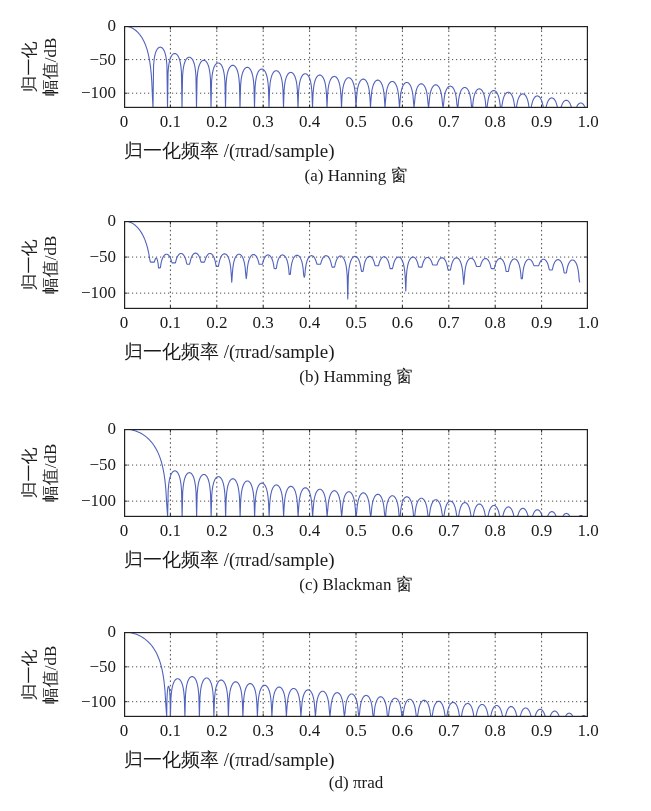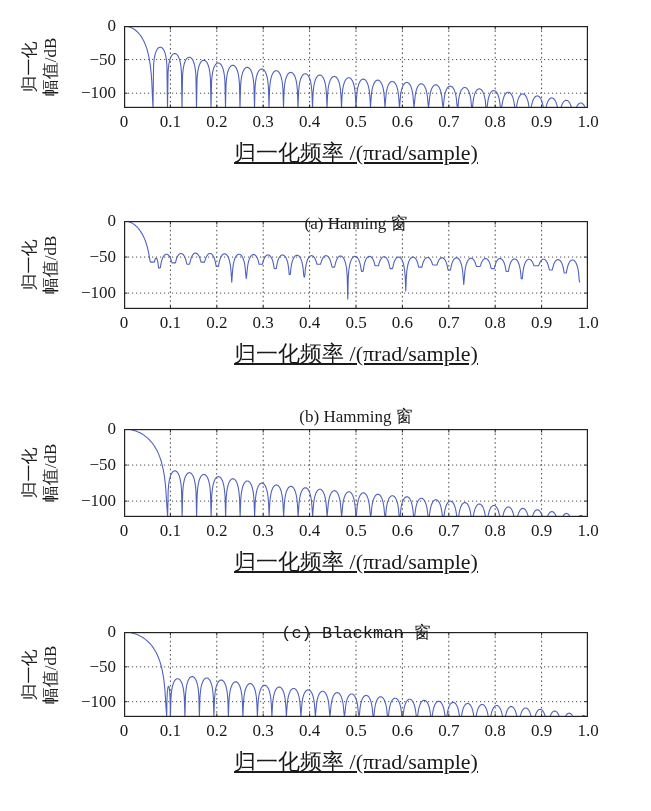--- a/index.html
+++ b/index.html
@@ -8,22 +8,22 @@
     font-family:"Liberation Serif", serif;color:#1a1a1a;overflow:hidden;
   }
   figure.chart{margin:0;position:absolute;left:0;top:0;width:651px;height:0;}
   .ylabel{
     position:absolute;transform:translate(-50%,-50%) rotate(-90deg);
     text-align:center;font-size:17px;line-height:21px;white-space:nowrap;
   }
   .ylabel span{display:block;}
   .ytick{position:absolute;text-align:right;font-size:17px;}
   .xtick{position:absolute;text-align:center;font-size:17px;}
-  .xlabel{position:absolute;text-align:center;font-size:22px;text-decoration:underline;}
-  .caption{position:absolute;text-align:center;font-size:17px;margin-top:48px;}
+  .xlabel{position:absolute;font-size:19px;}
+  .caption{position:absolute;text-align:center;font-size:17px;}
   svg.plot{position:absolute;display:block;}
 </style>
 </head>
 <body>
 
 <figure class="chart">
     <div class="ylabel" style="left: 40px; top: 67px;">
       <span>归一化</span>
       <span>幅值/dB</span>
     </div>
@@ -135,21 +135,21 @@
         <line x1="417.6" y1="0" x2="417.6" y2="3.5" stroke="#222222" stroke-width="1"></line>
         <line x1="0" y1="36.0655737704918" x2="3.5" y2="36.0655737704918" stroke="#222222" stroke-width="1"></line>
         <line x1="464" y1="36.0655737704918" x2="460.5" y2="36.0655737704918" stroke="#222222" stroke-width="1"></line>
         <line x1="0" y1="72.1311475409836" x2="3.5" y2="72.1311475409836" stroke="#222222" stroke-width="1"></line>
         <line x1="464" y1="72.1311475409836" x2="460.5" y2="72.1311475409836" stroke="#222222" stroke-width="1"></line>
       </g>
       <polyline points="0.00,0.00 0.60,0.01 1.21,0.05 1.81,0.11 2.42,0.19 3.02,0.29 3.63,0.43 4.23,0.58 4.83,0.76 5.44,0.97 6.04,1.20 6.65,1.45 7.25,1.74 7.85,2.05 8.46,2.39 9.06,2.76 9.67,3.15 10.27,3.58 10.88,4.05 11.48,4.54 12.08,5.08 12.69,5.65 13.29,6.25 13.90,6.91 14.50,7.60 15.10,8.34 15.71,9.13 16.31,9.98 16.92,10.88 17.52,11.85 18.13,12.89 18.73,14.00 19.33,15.20 19.94,16.49 20.54,17.89 21.15,19.41 21.75,21.06 22.35,22.88 22.96,24.89 23.56,27.12 24.17,29.64 24.77,32.51 25.38,35.84 25.98,39.79 26.58,41.11 27.19,41.11 27.79,41.11 28.40,41.11 29.00,41.11 29.00,41.11 29.24,41.11 29.48,41.11 29.72,41.11 29.96,41.11 30.20,41.11 30.45,41.01 30.69,39.87 30.93,38.98 31.17,38.29 31.41,37.78 31.65,37.42 31.89,37.22 32.13,37.15 32.37,37.22 32.61,37.42 32.85,37.78 33.10,38.29 33.34,38.98 33.58,39.87 33.82,41.01 34.06,42.46 34.30,44.35 34.54,46.89 34.78,46.89 35.02,46.89 35.26,46.89 35.26,46.89 35.82,46.89 36.38,46.62 36.94,42.92 37.49,40.38 38.05,38.49 38.61,37.04 39.17,35.90 39.73,35.01 40.28,34.32 40.84,33.81 41.40,33.46 41.96,33.25 42.51,33.18 43.07,33.25 43.63,33.46 44.19,33.81 44.74,34.32 45.30,35.01 45.86,35.90 46.42,37.04 46.98,38.49 47.53,40.38 48.09,41.84 48.65,41.84 49.21,41.84 49.76,41.84 49.76,41.84 50.32,41.84 50.88,41.84 51.44,41.84 51.99,39.66 52.55,37.77 53.11,36.32 53.67,35.18 54.23,34.29 54.78,33.60 55.34,33.09 55.90,32.74 56.46,32.53 57.01,32.46 57.57,32.53 58.13,32.74 58.69,33.09 59.24,33.60 59.80,34.29 60.36,35.18 60.92,36.32 61.48,37.77 62.03,39.66 62.59,42.20 63.15,43.28 63.71,43.28 64.26,43.28 64.26,43.28 64.82,43.28 65.38,43.28 65.94,41.84 66.49,39.30 67.05,37.41 67.61,35.96 68.17,34.82 68.73,33.93 69.28,33.24 69.84,32.73 70.40,32.38 70.96,32.17 71.51,32.10 72.07,32.17 72.63,32.38 73.19,32.73 73.74,33.24 74.30,33.93 74.86,34.82 75.42,35.96 75.98,37.41 76.53,39.30 77.09,41.11 77.65,41.11 78.21,41.11 78.76,41.11 78.76,41.11 79.32,41.11 79.88,41.11 80.44,41.11 80.99,39.66 81.55,37.77 82.11,36.32 82.67,35.18 83.23,34.29 83.78,33.60 84.34,33.09 84.90,32.74 85.46,32.53 86.01,32.46 86.57,32.53 87.13,32.74 87.69,33.09 88.24,33.60 88.80,34.29 89.36,35.18 89.92,36.32 90.48,37.77 91.03,39.66 91.59,42.20 92.15,45.44 92.71,45.44 93.26,45.44 93.26,45.44 93.82,45.44 94.38,45.44 94.94,42.56 95.49,40.02 96.05,38.13 96.61,36.68 97.17,35.54 97.73,34.65 98.28,33.96 98.84,33.45 99.40,33.10 99.96,32.89 100.51,32.82 101.07,32.89 101.63,33.10 102.19,33.45 102.74,33.96 103.30,34.65 103.86,35.54 104.42,36.68 104.98,38.13 105.53,40.02 106.09,42.56 106.65,46.26 107.21,52.70 107.76,61.31 107.76,61.31 108.32,53.06 108.88,46.62 109.44,42.92 109.99,40.38 110.55,38.49 111.11,37.04 111.67,35.90 112.23,35.01 112.78,34.32 113.34,33.81 113.90,33.46 114.46,33.25 115.01,33.18 115.57,33.25 116.13,33.46 116.69,33.81 117.24,34.32 117.80,35.01 118.36,35.90 118.92,37.04 119.48,38.49 120.03,40.38 120.59,42.92 121.15,46.62 121.71,53.06 122.26,57.70 122.26,57.70 122.82,53.42 123.38,46.98 123.94,43.28 124.49,40.74 125.05,38.86 125.61,37.40 126.17,36.26 126.73,35.37 127.28,34.68 127.84,34.17 128.40,33.82 128.96,33.61 129.51,33.54 130.07,33.61 130.63,33.82 131.19,34.17 131.74,34.68 132.30,35.37 132.86,36.26 133.42,37.40 133.98,38.86 134.53,40.74 135.09,43.28 135.65,43.28 136.21,43.28 136.76,43.28 136.76,43.28 137.32,43.28 137.88,43.28 138.44,43.28 138.99,41.10 139.55,39.22 140.11,37.76 140.67,36.62 141.23,35.73 141.78,35.04 142.34,34.53 142.90,34.18 143.46,33.97 144.01,33.90 144.57,33.97 145.13,34.18 145.69,34.53 146.24,35.04 146.80,35.73 147.36,36.62 147.92,37.76 148.48,39.22 149.03,41.10 149.59,43.64 150.15,47.34 150.71,47.61 151.26,47.61 151.26,47.61 151.82,47.61 152.38,47.34 152.94,43.64 153.49,41.10 154.05,39.22 154.61,37.76 155.17,36.62 155.73,35.73 156.28,35.04 156.84,34.53 157.40,34.18 157.96,33.97 158.51,33.90 159.07,33.97 159.63,34.18 160.19,34.53 160.74,35.04 161.30,35.73 161.86,36.62 162.42,37.76 162.98,39.22 163.53,41.10 164.09,43.64 164.65,47.34 165.21,53.38 165.76,53.38 165.76,53.38 166.32,53.38 166.88,47.70 167.44,44.01 167.99,41.46 168.55,39.58 169.11,38.12 169.67,36.98 170.23,36.09 170.78,35.41 171.34,34.89 171.90,34.54 172.46,34.33 173.01,34.26 173.57,34.33 174.13,34.54 174.69,34.89 175.24,35.41 175.80,36.09 176.36,36.98 176.92,38.12 177.48,39.58 178.03,41.46 178.59,44.01 179.15,47.70 179.71,54.15 180.26,56.26 180.26,56.26 180.82,54.51 181.38,48.06 181.94,44.37 182.49,41.82 183.05,39.94 183.61,38.48 184.17,37.35 184.73,36.45 185.28,35.77 185.84,35.25 186.40,34.90 186.96,34.69 187.51,34.62 188.07,34.69 188.63,34.90 189.19,35.25 189.74,35.77 190.30,36.45 190.86,37.35 191.42,38.48 191.98,39.94 192.53,41.82 193.09,43.28 193.65,43.28 194.21,43.28 194.76,43.28 194.76,43.28 195.32,43.28 195.88,43.28 196.44,43.28 196.99,41.82 197.55,39.94 198.11,38.48 198.67,37.35 199.23,36.45 199.78,35.77 200.34,35.25 200.90,34.90 201.46,34.69 202.01,34.62 202.57,34.69 203.13,34.90 203.69,35.25 204.24,35.77 204.80,36.45 205.36,37.35 205.92,38.48 206.48,39.94 207.03,41.82 207.59,44.37 208.15,46.16 208.71,46.16 209.26,46.16 209.26,46.16 209.82,46.16 210.38,46.16 210.94,44.73 211.49,42.19 212.05,40.30 212.61,38.84 213.17,37.71 213.73,36.81 214.28,36.13 214.84,35.62 215.40,35.26 215.96,35.05 216.51,34.98 217.07,35.05 217.63,35.26 218.19,35.62 218.74,36.13 219.30,36.81 219.86,37.71 220.42,38.84 220.98,40.30 221.53,42.19 222.09,44.73 222.65,48.42 223.21,54.87 223.76,77.90 223.76,77.90 224.32,55.23 224.88,48.78 225.44,45.09 225.99,42.55 226.55,40.66 227.11,39.20 227.67,38.07 228.23,37.18 228.78,36.49 229.34,35.98 229.90,35.62 230.46,35.41 231.01,35.34 231.57,35.41 232.13,35.62 232.69,35.98 233.24,36.49 233.80,37.18 234.36,38.07 234.92,39.20 235.48,40.66 236.03,42.55 236.59,45.09 237.15,48.78 237.71,50.49 238.26,50.49 238.26,50.49 238.82,50.49 239.38,48.78 239.94,45.09 240.49,42.55 241.05,40.66 241.61,39.20 242.17,38.07 242.73,37.18 243.28,36.49 243.84,35.98 244.40,35.62 244.96,35.41 245.51,35.34 246.07,35.41 246.63,35.62 247.19,35.98 247.74,36.49 248.30,37.18 248.86,38.07 249.42,39.20 249.98,40.66 250.53,42.55 251.09,44.72 251.65,44.72 252.21,44.72 252.76,44.72 252.76,44.72 253.32,44.72 253.88,44.72 254.44,44.72 254.99,42.91 255.55,41.02 256.11,39.57 256.67,38.43 257.23,37.54 257.78,36.85 258.34,36.34 258.90,35.98 259.46,35.77 260.01,35.70 260.57,35.77 261.13,35.98 261.69,36.34 262.24,36.85 262.80,37.54 263.36,38.43 263.92,39.57 264.48,41.02 265.03,42.91 265.59,45.45 266.15,47.61 266.71,47.61 267.26,47.61 267.26,47.61 267.82,47.61 268.38,47.61 268.94,45.81 269.49,43.27 270.05,41.38 270.61,39.93 271.17,38.79 271.73,37.90 272.28,37.21 272.84,36.70 273.40,36.34 273.96,36.13 274.51,36.07 275.07,36.13 275.63,36.34 276.19,36.70 276.74,37.21 277.30,37.90 277.86,38.79 278.42,39.93 278.98,41.38 279.53,43.27 280.09,45.81 280.65,49.50 281.21,55.95 281.76,69.97 281.76,69.97 282.32,55.95 282.88,49.50 283.44,45.81 283.99,43.27 284.55,41.38 285.11,39.93 285.67,38.79 286.23,37.90 286.78,37.21 287.34,36.70 287.90,36.34 288.46,36.13 289.01,36.07 289.57,36.13 290.13,36.34 290.69,36.70 291.24,37.21 291.80,37.90 292.36,38.79 292.92,39.93 293.48,41.38 294.03,43.27 294.59,45.81 295.15,46.16 295.71,46.16 296.26,46.16 296.26,46.16 296.82,46.16 297.38,46.16 297.94,46.16 298.49,43.63 299.05,41.74 299.61,40.29 300.17,39.15 300.73,38.26 301.28,37.57 301.84,37.06 302.40,36.70 302.96,36.50 303.51,36.43 304.07,36.50 304.63,36.70 305.19,37.06 305.74,37.57 306.30,38.26 306.86,39.15 307.42,40.29 307.98,41.74 308.53,43.63 309.09,44.00 309.65,44.00 310.21,44.00 310.76,44.00 310.76,44.00 311.32,44.00 311.88,44.00 312.44,44.00 312.99,43.99 313.55,42.10 314.11,40.65 314.67,39.51 315.23,38.62 315.78,37.93 316.34,37.42 316.90,37.06 317.46,36.86 318.01,36.79 318.57,36.86 319.13,37.06 319.69,37.42 320.24,37.93 320.80,38.62 321.36,39.51 321.92,40.65 322.48,42.10 323.03,43.99 323.59,46.53 324.15,49.05 324.71,49.05 325.26,49.05 325.26,49.05 325.82,49.05 326.38,49.05 326.94,46.53 327.49,43.99 328.05,42.10 328.61,40.65 329.17,39.51 329.73,38.62 330.28,37.93 330.84,37.42 331.40,37.06 331.96,36.86 332.51,36.79 333.07,36.86 333.63,37.06 334.19,37.42 334.74,37.93 335.30,38.62 335.86,39.51 336.42,40.65 336.98,42.10 337.53,43.99 338.09,46.53 338.65,50.23 339.21,56.67 339.76,63.48 339.76,63.48 340.32,57.03 340.88,50.59 341.44,46.89 341.99,44.35 342.55,42.46 343.11,41.01 343.67,39.87 344.23,38.98 344.78,38.29 345.34,37.78 345.90,37.42 346.46,37.22 347.01,37.15 347.57,37.22 348.13,37.42 348.69,37.78 349.24,38.29 349.80,38.98 350.36,39.87 350.92,41.01 351.48,42.46 352.03,44.35 352.59,45.44 353.15,45.44 353.71,45.44 354.26,45.44 354.26,45.44 354.82,45.44 355.38,45.44 355.94,45.44 356.49,44.71 357.05,42.82 357.61,41.37 358.17,40.23 358.73,39.34 359.28,38.65 359.84,38.14 360.40,37.79 360.96,37.58 361.51,37.51 362.07,37.58 362.63,37.79 363.19,38.14 363.74,38.65 364.30,39.34 364.86,40.23 365.42,41.37 365.98,42.82 366.53,44.71 367.09,47.25 367.65,47.61 368.21,47.61 368.76,47.61 368.76,47.61 369.32,47.61 369.88,47.61 370.44,47.25 370.99,44.71 371.55,42.82 372.11,41.37 372.67,40.23 373.23,39.34 373.78,38.65 374.34,38.14 374.90,37.79 375.46,37.58 376.01,37.51 376.57,37.58 377.13,37.79 377.69,38.14 378.24,38.65 378.80,39.34 379.36,40.23 379.92,41.37 380.48,42.82 381.03,44.71 381.59,47.25 382.15,50.49 382.71,50.49 383.26,50.49 383.26,50.49 383.82,50.49 384.38,50.49 384.94,47.61 385.49,45.07 386.05,43.18 386.61,41.73 387.17,40.59 387.73,39.70 388.28,39.01 388.84,38.50 389.40,38.15 389.96,37.94 390.51,37.87 391.07,37.94 391.63,38.15 392.19,38.50 392.74,39.01 393.30,39.70 393.86,40.59 394.42,41.73 394.98,43.18 395.53,45.07 396.09,47.61 396.65,51.31 397.21,57.70 397.76,57.70 397.76,57.70 398.32,57.70 398.88,51.67 399.44,47.97 399.99,45.43 400.55,43.54 401.11,42.09 401.67,40.95 402.23,40.06 402.78,39.37 403.34,38.86 403.90,38.51 404.46,38.30 405.01,38.23 405.57,38.30 406.13,38.51 406.69,38.86 407.24,39.37 407.80,40.06 408.36,40.95 408.92,42.09 409.48,43.54 410.03,44.72 410.59,44.72 411.15,44.72 411.71,44.72 412.26,44.72 412.26,44.72 412.82,44.72 413.38,44.72 413.94,44.72 414.49,44.72 415.05,43.54 415.61,42.09 416.17,40.95 416.73,40.06 417.28,39.37 417.84,38.86 418.40,38.51 418.96,38.30 419.51,38.23 420.07,38.30 420.63,38.51 421.19,38.86 421.74,39.37 422.30,40.06 422.86,40.95 423.42,42.09 423.98,43.54 424.53,45.43 425.09,47.97 425.65,49.05 426.21,49.05 426.76,49.05 426.76,49.05 427.32,49.05 427.88,49.05 428.44,48.33 428.99,45.79 429.55,43.90 430.11,42.45 430.67,41.31 431.23,40.42 431.78,39.73 432.34,39.22 432.90,38.87 433.46,38.66 434.01,38.59 434.57,38.66 435.13,38.87 435.69,39.22 436.24,39.73 436.80,40.42 437.36,41.31 437.92,42.45 438.48,43.90 439.03,45.79 439.59,48.33 440.15,51.93 440.71,51.93 441.26,51.93 441.26,51.93 441.82,51.93 442.38,51.93 442.94,48.69 443.49,46.15 444.05,44.27 444.61,42.81 445.17,41.67 445.73,40.78 446.28,40.09 446.84,39.58 447.40,39.23 447.96,39.02 448.51,38.95 449.07,39.02 449.63,39.23 450.19,39.58 450.74,40.09 451.30,40.78 451.86,41.67 452.42,42.81 452.98,44.27 453.53,46.15 454.09,48.69 454.65,52.39 455.21,58.83 455.76,61.31" fill="none" stroke="#5162bd" stroke-width="1.1" stroke-linejoin="round" clip-path="url(#clip-b)"></polyline>
       <rect x="0.6" y="0.6" width="462.8" height="86.8" fill="none" stroke="#222222" stroke-width="1.2"></rect>
     </svg>
     <div class="xlabel" style="left: 124px; width: 464px; top: 339px;">归一化频率 /(πrad/sample)</div>
-    <figcaption class="caption" style="left: 124px; width: 464px; top: 357px;">(b) Hamming 窗</figcaption>
+    <figcaption class="caption" style="left: 124px; width: 464px; top: 365px;">(b) Hamming 窗</figcaption>
   <span class="ytick" style="left: 58px; width: 58px; top: 211px;">0</span>
     <span class="ytick" style="left: 58px; width: 58px; top: 247.066px;">−50</span>
     <span class="ytick" style="left: 58px; width: 58px; top: 283.131px;">−100</span>
     <span class="xtick" style="left: 103px; width: 42px; top: 313px;">0</span>
     <span class="xtick" style="left: 149.4px; width: 42px; top: 313px;">0.1</span>
     <span class="xtick" style="left: 195.8px; width: 42px; top: 313px;">0.2</span>
     <span class="xtick" style="left: 242.2px; width: 42px; top: 313px;">0.3</span>
     <span class="xtick" style="left: 288.6px; width: 42px; top: 313px;">0.4</span>
     <span class="xtick" style="left: 335px; width: 42px; top: 313px;">0.5</span>
     <span class="xtick" style="left: 381.4px; width: 42px; top: 313px;">0.6</span>
@@ -203,21 +203,21 @@
         <line x1="417.6" y1="0" x2="417.6" y2="3.5" stroke="#222222" stroke-width="1"></line>
         <line x1="0" y1="36.0655737704918" x2="3.5" y2="36.0655737704918" stroke="#222222" stroke-width="1"></line>
         <line x1="464" y1="36.0655737704918" x2="460.5" y2="36.0655737704918" stroke="#222222" stroke-width="1"></line>
         <line x1="0" y1="72.1311475409836" x2="3.5" y2="72.1311475409836" stroke="#222222" stroke-width="1"></line>
         <line x1="464" y1="72.1311475409836" x2="460.5" y2="72.1311475409836" stroke="#222222" stroke-width="1"></line>
       </g>
       <polyline points="0.00,0.00 0.91,0.01 1.82,0.05 2.73,0.11 3.63,0.19 4.54,0.29 5.45,0.43 6.36,0.58 7.27,0.76 8.18,0.97 9.09,1.20 10.00,1.45 10.90,1.74 11.81,2.05 12.72,2.39 13.63,2.76 14.54,3.15 15.45,3.58 16.36,4.05 17.26,4.54 18.17,5.08 19.08,5.65 19.99,6.25 20.90,6.91 21.81,7.60 22.72,8.34 23.63,9.13 24.53,9.98 25.44,10.88 26.35,11.85 27.26,12.89 28.17,14.00 29.08,15.20 29.99,16.49 30.89,17.89 31.80,19.41 32.71,21.06 33.62,22.88 34.53,24.89 35.44,27.12 36.35,29.64 37.26,32.51 38.16,35.84 39.07,39.79 39.98,44.65 40.89,50.93 41.80,59.80 42.71,74.99 43.62,87.50 43.62,87.50 44.17,61.72 44.73,55.27 45.29,51.58 45.85,49.04 46.40,47.15 46.96,45.70 47.52,44.56 48.08,43.67 48.64,42.98 49.19,42.47 49.75,42.11 50.31,41.90 50.87,41.84 51.42,41.90 51.98,42.11 52.54,42.47 53.10,42.98 53.65,43.67 54.21,44.56 54.77,45.70 55.33,47.15 55.89,49.04 56.44,51.58 57.00,55.27 57.56,61.72 58.12,87.50 58.12,87.50 58.67,63.52 59.23,57.08 59.79,53.38 60.35,50.84 60.90,48.95 61.46,47.50 62.02,46.36 62.58,45.47 63.14,44.78 63.69,44.27 64.25,43.92 64.81,43.71 65.37,43.64 65.92,43.71 66.48,43.92 67.04,44.27 67.60,44.78 68.15,45.47 68.71,46.36 69.27,47.50 69.83,48.95 70.39,50.84 70.94,53.38 71.50,57.08 72.06,63.52 72.62,87.50 72.62,87.50 73.17,65.33 73.73,58.88 74.29,55.19 74.85,52.64 75.40,50.76 75.96,49.30 76.52,48.16 77.08,47.27 77.64,46.59 78.19,46.07 78.75,45.72 79.31,45.51 79.87,45.44 80.42,45.51 80.98,45.72 81.54,46.07 82.10,46.59 82.65,47.27 83.21,48.16 83.77,49.30 84.33,50.76 84.89,52.64 85.44,55.19 86.00,58.88 86.56,65.33 87.12,87.50 87.12,87.50 87.67,67.49 88.23,61.05 88.79,57.35 89.35,54.81 89.90,52.92 90.46,51.47 91.02,50.33 91.58,49.44 92.14,48.75 92.69,48.24 93.25,47.88 93.81,47.68 94.37,47.61 94.92,47.68 95.48,47.88 96.04,48.24 96.60,48.75 97.15,49.44 97.71,50.33 98.27,51.47 98.83,52.92 99.39,54.81 99.94,57.35 100.50,61.05 101.06,67.49 101.62,87.50 101.62,87.50 102.17,69.65 102.73,63.21 103.29,59.51 103.85,56.97 104.40,55.09 104.96,53.63 105.52,52.49 106.08,51.60 106.64,50.91 107.19,50.40 107.75,50.05 108.31,49.84 108.87,49.77 109.42,49.84 109.98,50.05 110.54,50.40 111.10,50.91 111.65,51.60 112.21,52.49 112.77,53.63 113.33,55.09 113.89,56.97 114.44,59.51 115.00,63.21 115.56,69.65 116.12,87.50 116.12,87.50 116.67,71.82 117.23,65.37 117.79,61.68 118.35,59.14 118.90,57.25 119.46,55.80 120.02,54.66 120.58,53.77 121.14,53.08 121.69,52.57 122.25,52.21 122.81,52.00 123.37,51.93 123.92,52.00 124.48,52.21 125.04,52.57 125.60,53.08 126.15,53.77 126.71,54.66 127.27,55.80 127.83,57.25 128.39,59.14 128.94,61.68 129.50,65.37 130.06,71.82 130.62,87.50 130.62,87.50 131.17,73.98 131.73,67.54 132.29,63.84 132.85,61.30 133.40,59.41 133.96,57.96 134.52,56.82 135.08,55.93 135.64,55.24 136.19,54.73 136.75,54.38 137.31,54.17 137.87,54.10 138.42,54.17 138.98,54.38 139.54,54.73 140.10,55.24 140.65,55.93 141.21,56.82 141.77,57.96 142.33,59.41 142.89,61.30 143.44,63.84 144.00,67.54 144.56,73.98 145.12,87.50 145.12,87.50 145.67,75.79 146.23,69.34 146.79,65.64 147.35,63.10 147.90,61.22 148.46,59.76 149.02,58.62 149.58,57.73 150.14,57.04 150.69,56.53 151.25,56.18 151.81,55.97 152.37,55.90 152.92,55.97 153.48,56.18 154.04,56.53 154.60,57.04 155.15,57.73 155.71,58.62 156.27,59.76 156.83,61.22 157.39,63.10 157.94,65.64 158.50,69.34 159.06,75.79 159.62,87.50 159.62,87.50 160.17,77.23 160.73,70.78 161.29,67.09 161.85,64.55 162.40,62.66 162.96,61.20 163.52,60.07 164.08,59.18 164.64,58.49 165.19,57.98 165.75,57.62 166.31,57.41 166.87,57.34 167.42,57.41 167.98,57.62 168.54,57.98 169.10,58.49 169.65,59.18 170.21,60.07 170.77,61.20 171.33,62.66 171.89,64.55 172.44,67.09 173.00,70.78 173.56,77.23 174.12,87.50 174.12,87.50 174.67,78.67 175.23,72.23 175.79,68.53 176.35,65.99 176.90,64.10 177.46,62.65 178.02,61.51 178.58,60.62 179.14,59.93 179.69,59.42 180.25,59.06 180.81,58.86 181.37,58.79 181.92,58.86 182.48,59.06 183.04,59.42 183.60,59.93 184.15,60.62 184.71,61.51 185.27,62.65 185.83,64.10 186.39,65.99 186.94,68.53 187.50,72.23 188.06,78.67 188.62,87.50 188.62,87.50 189.17,80.11 189.73,73.67 190.29,69.97 190.85,67.43 191.40,65.54 191.96,64.09 192.52,62.95 193.08,62.06 193.64,61.37 194.19,60.86 194.75,60.51 195.31,60.30 195.87,60.23 196.42,60.30 196.98,60.51 197.54,60.86 198.10,61.37 198.65,62.06 199.21,62.95 199.77,64.09 200.33,65.54 200.89,67.43 201.44,69.97 202.00,73.67 202.56,80.11 203.12,87.50 203.12,87.50 203.67,81.56 204.23,75.11 204.79,71.42 205.35,68.87 205.90,66.99 206.46,65.53 207.02,64.39 207.58,63.50 208.14,62.82 208.69,62.30 209.25,61.95 209.81,61.74 210.37,61.67 210.92,61.74 211.48,61.95 212.04,62.30 212.60,62.82 213.15,63.50 213.71,64.39 214.27,65.53 214.83,66.99 215.39,68.87 215.94,71.42 216.50,75.11 217.06,81.56 217.62,87.50 217.62,87.50 218.17,82.64 218.73,76.19 219.29,72.50 219.85,69.96 220.40,68.07 220.96,66.61 221.52,65.48 222.08,64.58 222.64,63.90 223.19,63.39 223.75,63.03 224.31,62.82 224.87,62.75 225.42,62.82 225.98,63.03 226.54,63.39 227.10,63.90 227.65,64.58 228.21,65.48 228.77,66.61 229.33,68.07 229.89,69.96 230.44,72.50 231.00,76.19 231.56,82.64 232.12,87.50 232.12,87.50 232.67,83.72 233.23,77.27 233.79,73.58 234.35,71.04 234.90,69.15 235.46,67.70 236.02,66.56 236.58,65.67 237.14,64.98 237.69,64.47 238.25,64.11 238.81,63.90 239.37,63.84 239.92,63.90 240.48,64.11 241.04,64.47 241.60,64.98 242.15,65.67 242.71,66.56 243.27,67.70 243.83,69.15 244.39,71.04 244.94,73.58 245.50,77.27 246.06,83.72 246.62,87.50 246.62,87.50 247.17,85.16 247.73,78.72 248.29,75.02 248.85,72.48 249.40,70.59 249.96,69.14 250.52,68.00 251.08,67.11 251.64,66.42 252.19,65.91 252.75,65.56 253.31,65.35 253.87,65.28 254.42,65.35 254.98,65.56 255.54,65.91 256.10,66.42 256.65,67.11 257.21,68.00 257.77,69.14 258.33,70.59 258.89,72.48 259.44,75.02 260.00,78.72 260.56,85.16 261.12,87.50 261.12,87.50 261.67,86.61 262.23,80.16 262.79,76.46 263.35,73.92 263.90,72.04 264.46,70.58 265.02,69.44 265.58,68.55 266.14,67.86 266.69,67.35 267.25,67.00 267.81,66.79 268.37,66.72 268.92,66.79 269.48,67.00 270.04,67.35 270.60,67.86 271.15,68.55 271.71,69.44 272.27,70.58 272.83,72.04 273.39,73.92 273.94,76.46 274.50,80.16 275.06,86.61 275.62,87.50 275.62,87.50 276.17,87.50 276.73,81.24 277.29,77.55 277.85,75.00 278.40,73.12 278.96,71.66 279.52,70.53 280.08,69.63 280.64,68.95 281.19,68.43 281.75,68.08 282.31,67.87 282.87,67.80 283.42,67.87 283.98,68.08 284.54,68.43 285.10,68.95 285.65,69.63 286.21,70.53 286.77,71.66 287.33,73.12 287.89,75.00 288.44,77.55 289.00,81.24 289.56,87.50 290.12,87.50 290.12,87.50 290.67,87.50 291.23,82.68 291.79,78.99 292.35,76.45 292.90,74.56 293.46,73.11 294.02,71.97 294.58,71.08 295.14,70.39 295.69,69.88 296.25,69.52 296.81,69.31 297.37,69.25 297.92,69.31 298.48,69.52 299.04,69.88 299.60,70.39 300.15,71.08 300.71,71.97 301.27,73.11 301.83,74.56 302.39,76.45 302.94,78.99 303.50,82.68 304.06,87.50 304.62,87.50 304.62,87.50 305.17,87.50 305.73,84.13 306.29,80.43 306.85,77.89 307.40,76.00 307.96,74.55 308.52,73.41 309.08,72.52 309.64,71.83 310.19,71.32 310.75,70.97 311.31,70.76 311.87,70.69 312.42,70.76 312.98,70.97 313.54,71.32 314.10,71.83 314.65,72.52 315.21,73.41 315.77,74.55 316.33,76.00 316.89,77.89 317.44,80.43 318.00,84.13 318.56,87.50 319.12,87.50 319.12,87.50 319.67,87.50 320.23,85.57 320.79,81.87 321.35,79.33 321.90,77.45 322.46,75.99 323.02,74.85 323.58,73.96 324.14,73.27 324.69,72.76 325.25,72.41 325.81,72.20 326.37,72.13 326.92,72.20 327.48,72.41 328.04,72.76 328.60,73.27 329.15,73.96 329.71,74.85 330.27,75.99 330.83,77.45 331.39,79.33 331.94,81.87 332.50,85.57 333.06,87.50 333.62,87.50 333.62,87.50 334.17,87.50 334.73,87.01 335.29,83.32 335.85,80.78 336.40,78.89 336.96,77.43 337.52,76.30 338.08,75.40 338.64,74.72 339.19,74.21 339.75,73.85 340.31,73.64 340.87,73.57 341.42,73.64 341.98,73.85 342.54,74.21 343.10,74.72 343.65,75.40 344.21,76.30 344.77,77.43 345.33,78.89 345.89,80.78 346.44,83.32 347.00,87.01 347.56,87.50 348.12,87.50 348.12,87.50 348.67,87.50 349.23,87.50 349.79,84.76 350.35,82.22 350.90,80.33 351.46,78.88 352.02,77.74 352.58,76.85 353.14,76.16 353.69,75.65 354.25,75.29 354.81,75.09 355.37,75.02 355.92,75.09 356.48,75.29 357.04,75.65 357.60,76.16 358.15,76.85 358.71,77.74 359.27,78.88 359.83,80.33 360.39,82.22 360.94,84.76 361.50,87.50 362.06,87.50 362.62,87.50 362.62,87.50 363.17,87.50 363.73,87.50 364.29,86.20 364.85,83.66 365.40,81.77 365.96,80.32 366.52,79.18 367.08,78.29 367.64,77.60 368.19,77.09 368.75,76.74 369.31,76.53 369.87,76.46 370.42,76.53 370.98,76.74 371.54,77.09 372.10,77.60 372.65,78.29 373.21,79.18 373.77,80.32 374.33,81.77 374.89,83.66 375.44,86.20 376.00,87.50 376.56,87.50 377.12,87.50 377.12,87.50 377.67,87.50 378.23,87.50 378.79,87.50 379.35,85.10 379.90,83.22 380.46,81.76 381.02,80.62 381.58,79.73 382.14,79.04 382.69,78.53 383.25,78.18 383.81,77.97 384.37,77.90 384.92,77.97 385.48,78.18 386.04,78.53 386.60,79.04 387.15,79.73 387.71,80.62 388.27,81.76 388.83,83.22 389.39,85.10 389.94,87.50 390.50,87.50 391.06,87.50 391.62,87.50 391.62,87.50 392.17,87.50 392.73,87.50 393.29,87.50 393.85,86.55 394.40,84.66 394.96,83.20 395.52,82.07 396.08,81.18 396.64,80.49 397.19,79.98 397.75,79.62 398.31,79.41 398.87,79.34 399.42,79.41 399.98,79.62 400.54,79.98 401.10,80.49 401.65,81.18 402.21,82.07 402.77,83.20 403.33,84.66 403.89,86.55 404.44,87.50 405.00,87.50 405.56,87.50 406.12,87.50 406.12,87.50 406.67,87.50 407.23,87.50 407.79,87.50 408.35,87.50 408.90,86.10 409.46,84.65 410.02,83.51 410.58,82.62 411.14,81.93 411.69,81.42 412.25,81.06 412.81,80.86 413.37,80.79 413.92,80.86 414.48,81.06 415.04,81.42 415.60,81.93 416.15,82.62 416.71,83.51 417.27,84.65 417.83,86.10 418.39,87.50 418.94,87.50 419.50,87.50 420.06,87.50 420.62,87.50 420.62,87.50 421.17,87.50 421.73,87.50 422.29,87.50 422.85,87.50 423.40,87.50 423.96,86.45 424.52,85.31 425.08,84.42 425.64,83.73 426.19,83.22 426.75,82.87 427.31,82.66 427.87,82.59 428.42,82.66 428.98,82.87 429.54,83.22 430.10,83.73 430.65,84.42 431.21,85.31 431.77,86.45 432.33,87.50 432.89,87.50 433.44,87.50 434.00,87.50 434.56,87.50 435.12,87.50 435.12,87.50 435.67,87.50 436.23,87.50 436.79,87.50 437.35,87.50 437.90,87.50 438.46,87.50 439.02,87.12 439.58,86.22 440.14,85.54 440.69,85.02 441.25,84.67 441.81,84.46 442.37,84.39 442.92,84.46 443.48,84.67 444.04,85.02 444.60,85.54 445.15,86.22 445.71,87.12 446.27,87.50 446.83,87.50 447.39,87.50 447.94,87.50 448.50,87.50 449.06,87.50 449.62,87.50 449.62,87.50 450.17,87.50 450.73,87.50 451.29,87.50 451.85,87.50 452.40,87.50 452.96,87.50 453.52,87.50 454.08,87.50 454.64,87.50 455.19,87.19 455.75,86.83 456.31,86.63 456.87,86.56 457.42,86.63 457.98,86.83 458.54,87.19 459.10,87.50 459.65,87.50 460.21,87.50 460.77,87.50 461.33,87.50 461.89,87.50 462.44,87.50 463.00,87.50 463.56,87.50 464.00,87.50" fill="none" stroke="#5162bd" stroke-width="1.1" stroke-linejoin="round" clip-path="url(#clip-c)"></polyline>
       <rect x="0.6" y="0.6" width="462.8" height="86.8" fill="none" stroke="#222222" stroke-width="1.2"></rect>
     </svg>
     <div class="xlabel" style="left: 124px; width: 464px; top: 547px;">归一化频率 /(πrad/sample)</div>
-    <figcaption class="caption" style="left: 124px; width: 464px; top: 573px; font-family: Liberation Mono, monospace;">(c) Blackman 窗</figcaption>
+    <figcaption class="caption" style="left: 124px; width: 464px; top: 573px;">(c) Blackman 窗</figcaption>
   <span class="ytick" style="left: 58px; width: 58px; top: 419px;">0</span>
     <span class="ytick" style="left: 58px; width: 58px; top: 455.066px;">−50</span>
     <span class="ytick" style="left: 58px; width: 58px; top: 491.131px;">−100</span>
     <span class="xtick" style="left: 103px; width: 42px; top: 521px;">0</span>
     <span class="xtick" style="left: 149.4px; width: 42px; top: 521px;">0.1</span>
     <span class="xtick" style="left: 195.8px; width: 42px; top: 521px;">0.2</span>
     <span class="xtick" style="left: 242.2px; width: 42px; top: 521px;">0.3</span>
     <span class="xtick" style="left: 288.6px; width: 42px; top: 521px;">0.4</span>
     <span class="xtick" style="left: 335px; width: 42px; top: 521px;">0.5</span>
     <span class="xtick" style="left: 381.4px; width: 42px; top: 521px;">0.6</span>

